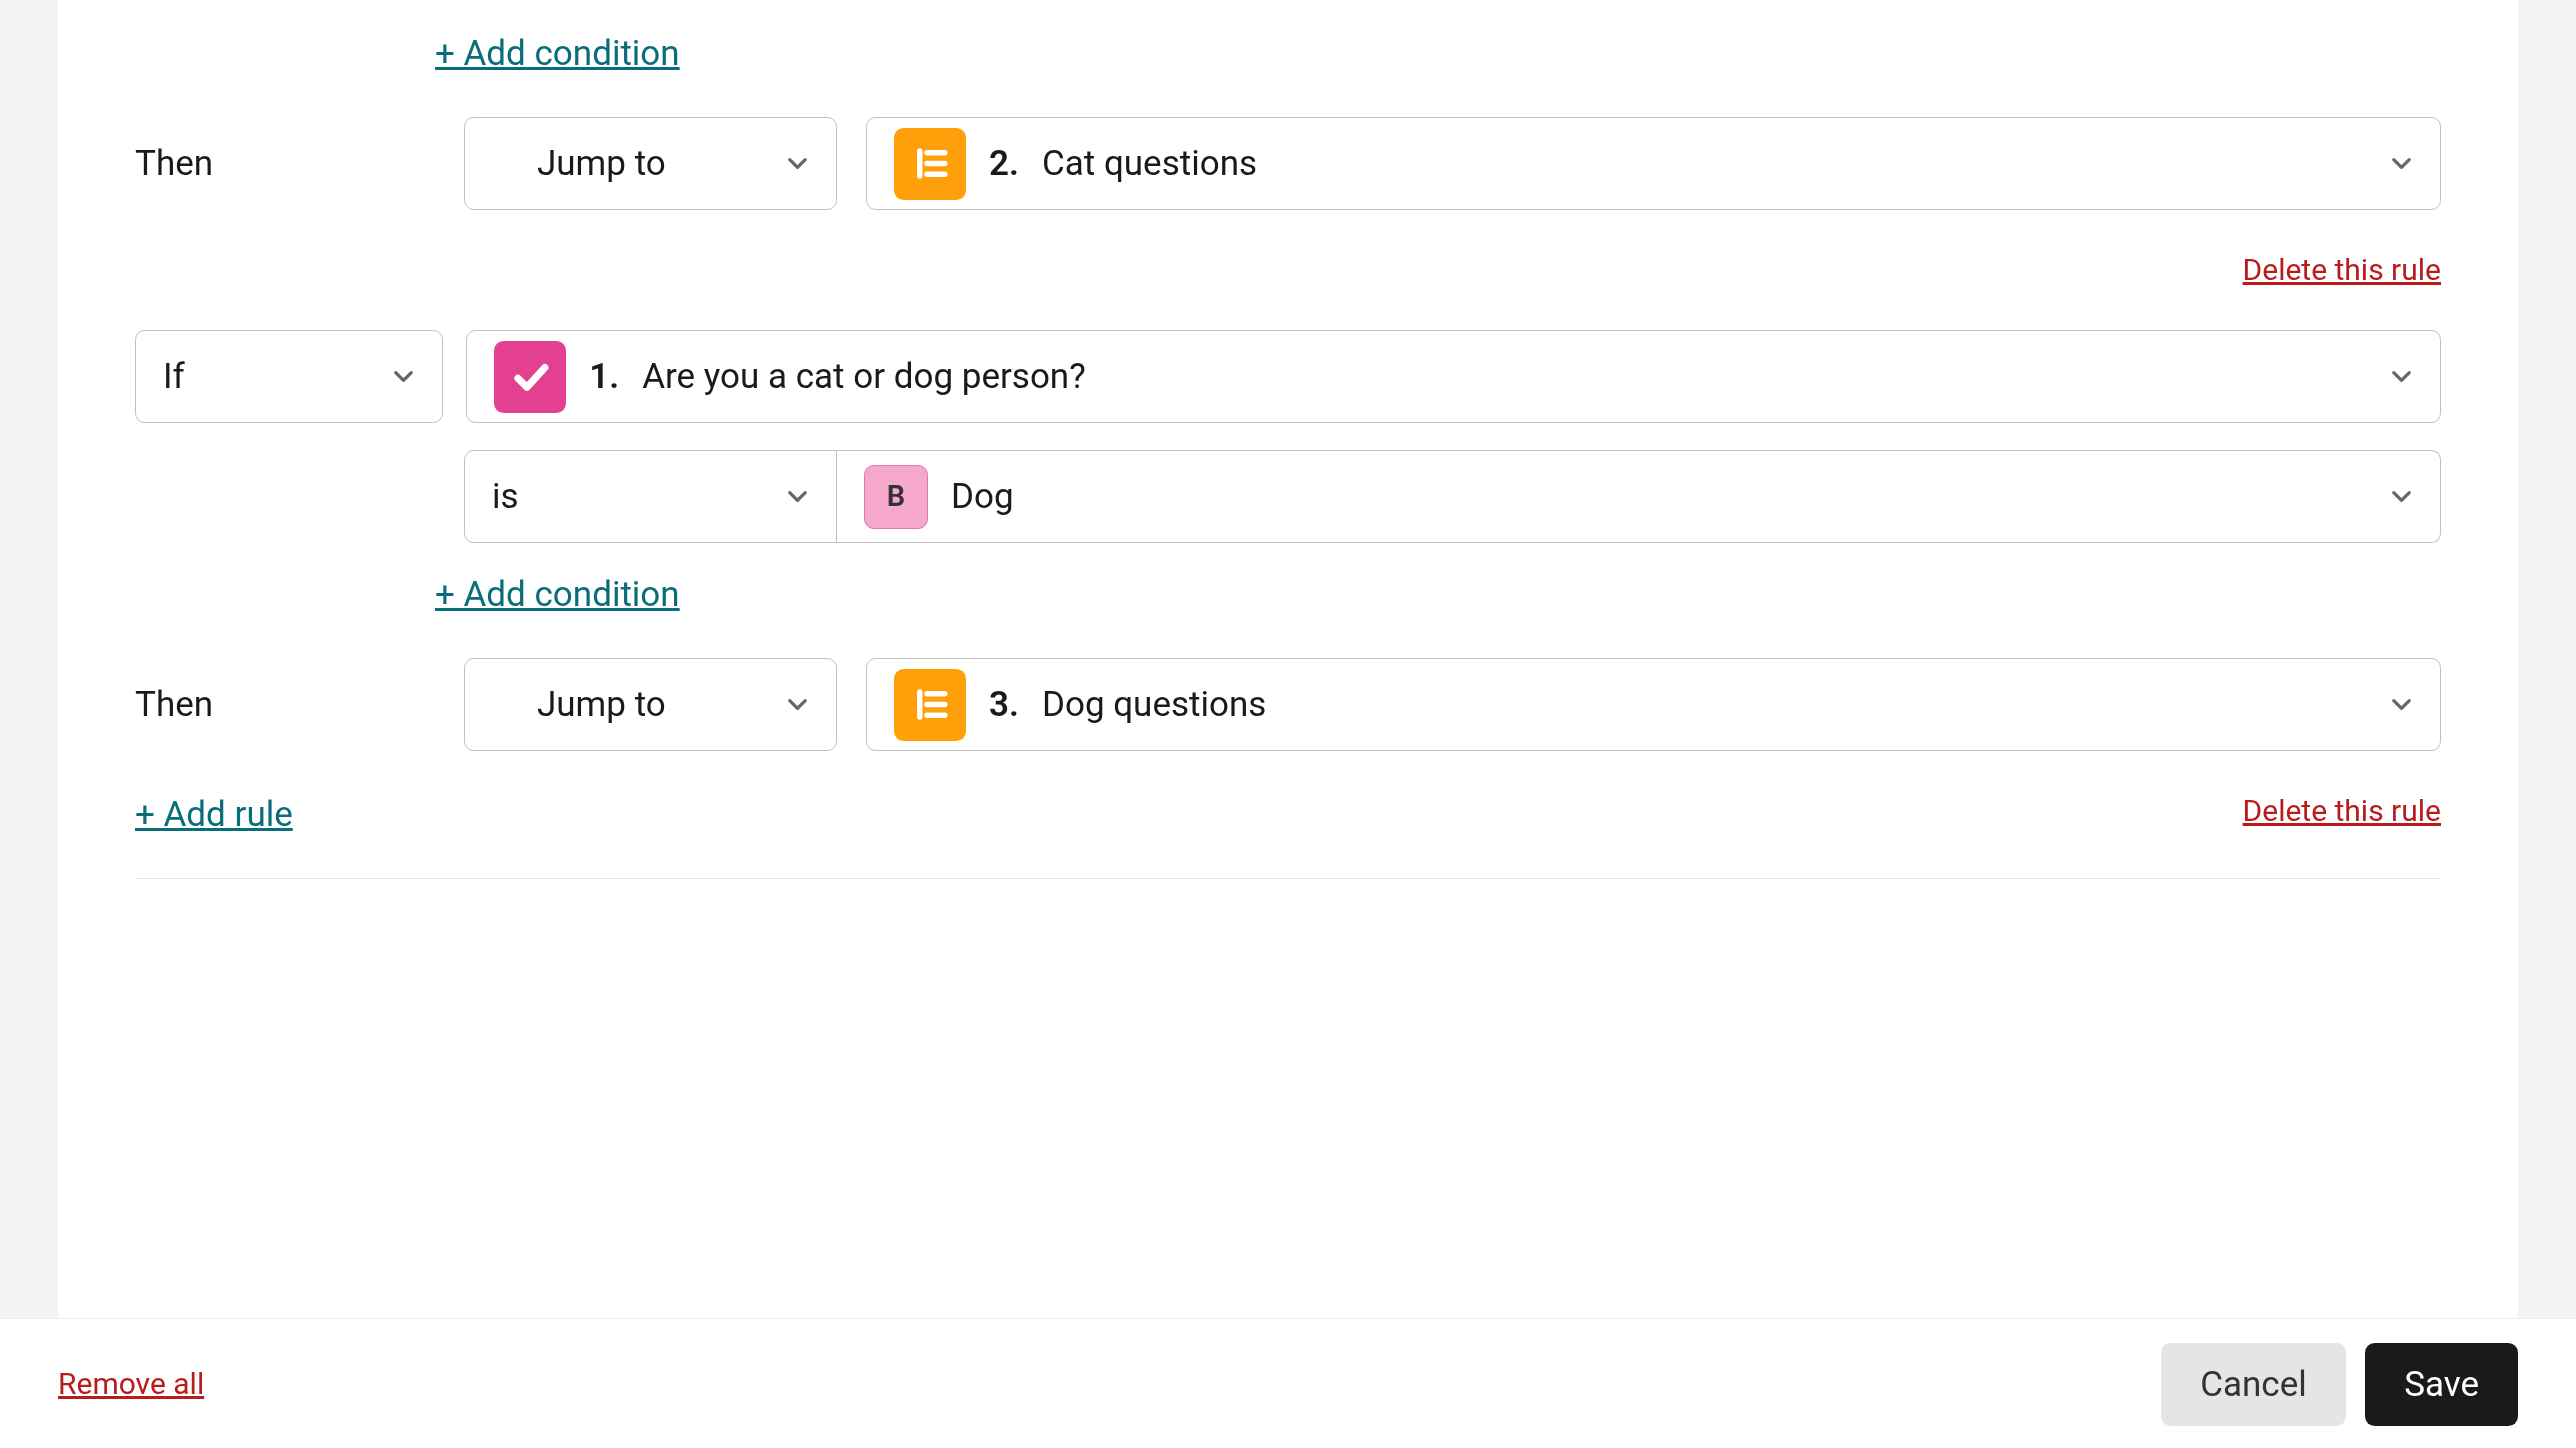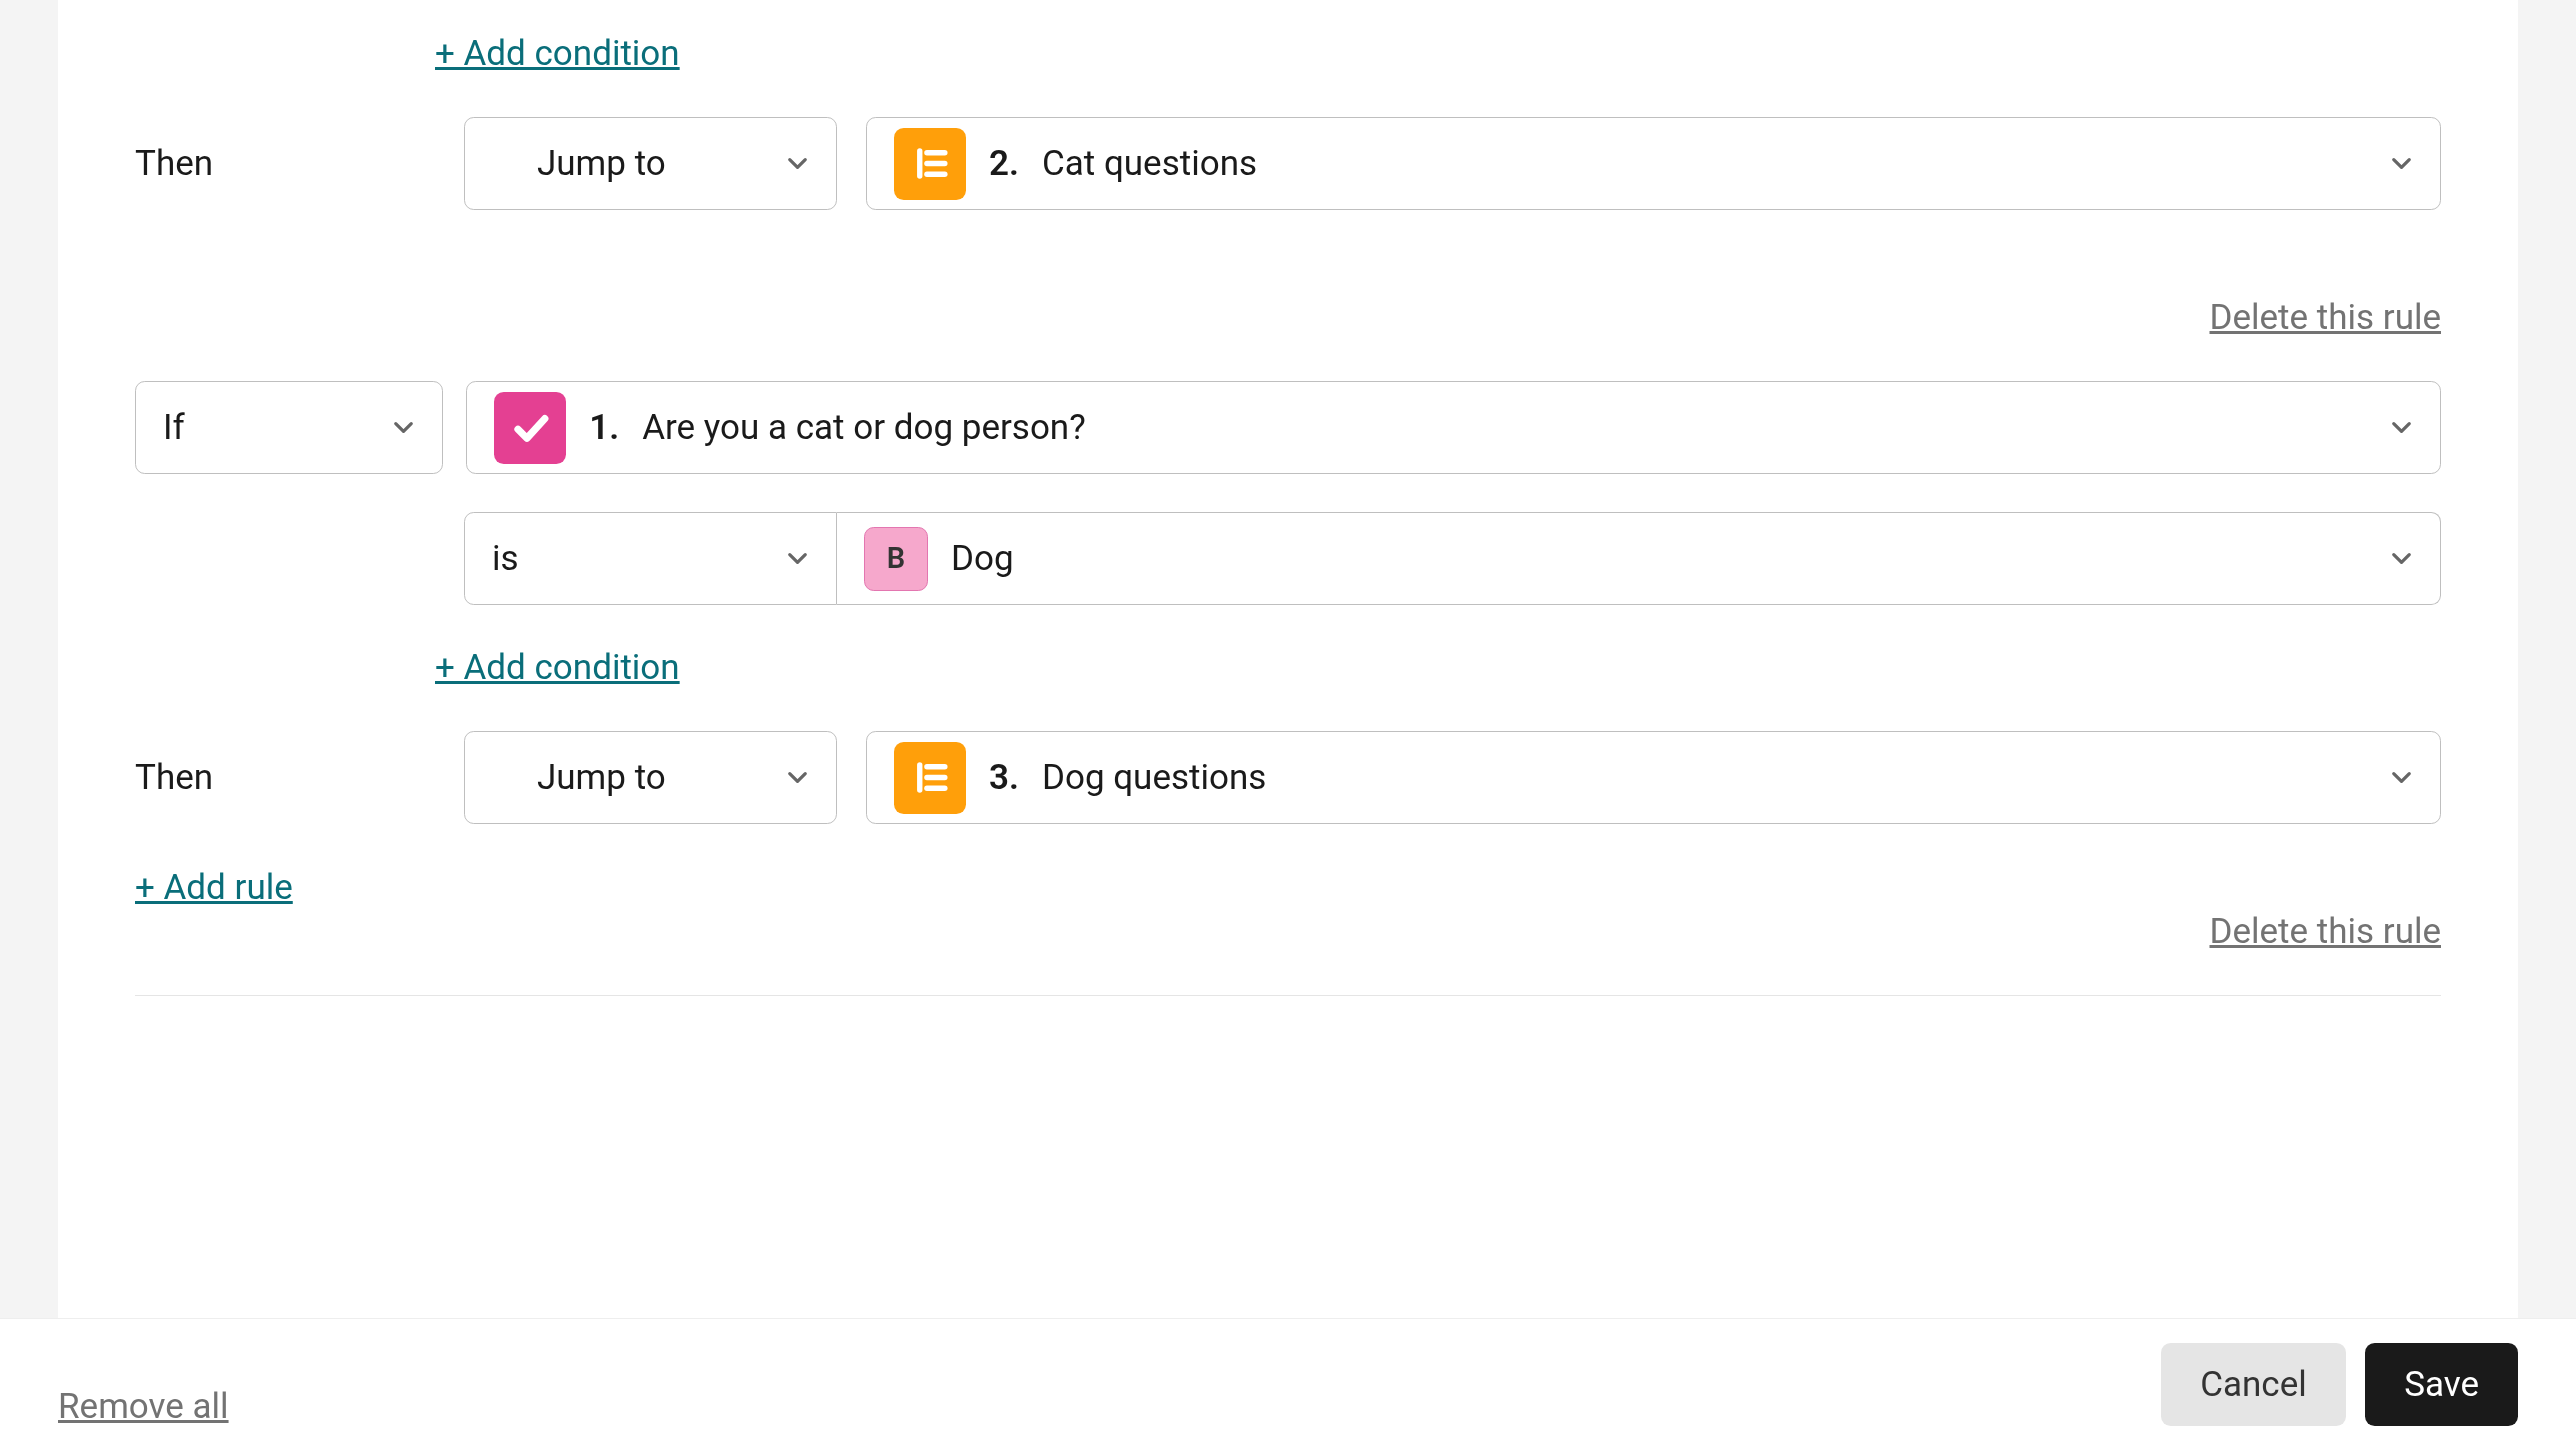--- a/index.html
+++ b/index.html
@@ -26,21 +26,21 @@
       right: 58px;
       top: 0;
       bottom: 0;
       background: #fff;
       padding: 29px 77px 0 77px;
     }
     .row {
       display: flex;
       align-items: center;
       gap: 29px;
-      margin-bottom: 38px;
+      margin-bottom: 27px;
     }
     .label-col {
       width: 300px;
       font-size: 35px;
       color: #1a1a1a;
     }
     .indent-col {
       width: 300px;
     }
     .select-box {
@@ -123,25 +123,24 @@
       font-size: 35px;
       color: #1a1a1a;
     }
     .link-teal {
       color: #0A6E7A;
       text-decoration: underline;
       font-size: 35px;
       cursor: pointer;
     }
     .link-red {
-      color: #737373;
+      color: #b91c1c;
       text-decoration: underline;
-      font-size: 35px;
+      font-size: 30px;
       cursor: pointer;
-      margin-top: 44px;
     }
     .link-row {
       display: flex;
       margin-bottom: 27px;
     }
     .link-row-right {
       justify-content: flex-end;
     }
     .link-row-between {
       justify-content: space-between;

